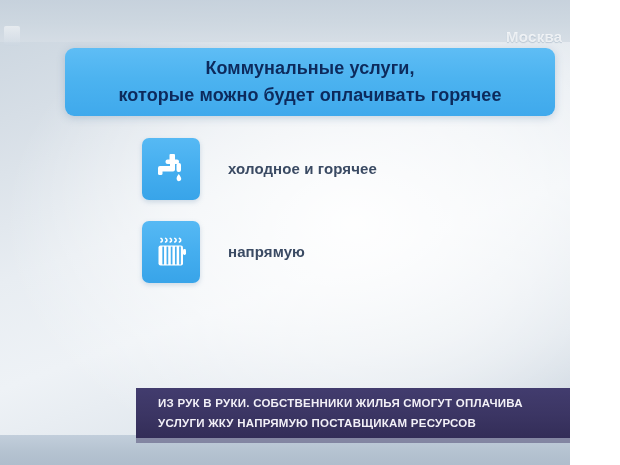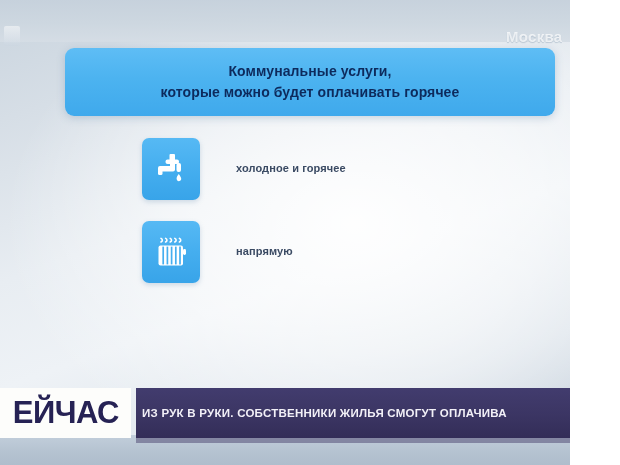--- a/index.html
+++ b/index.html
@@ -66,21 +66,21 @@
     border-radius: 9px;
     background: linear-gradient(180deg, #5ebdf5 0%, #4cb3f0 45%, #3fa9ec 100%);
     box-shadow: 0 2px 8px rgba(90,130,165,0.30);
     display: flex;
     align-items: center;
     justify-content: center;
     text-align: center;
   }
   .title-text {
     color: #0d2a5c;
-    font-size: 14px;
+    font-size: 18px;
     font-weight: bold;
     line-height: 1.5;
     letter-spacing: 0.1px;
     padding: 0 10px;
   }
   .title-line { display: block; }
 
   
   .list {
     position: absolute;
@@ -100,23 +100,23 @@
     border-radius: 7px;
     background: linear-gradient(180deg, #56b9f4 0%, #45aeef 50%, #38a4e9 100%);
     box-shadow: 0 2px 5px rgba(100,140,175,0.28);
     flex: 0 0 auto;
     display: flex;
     align-items: center;
     justify-content: center;
   }
   .icon-tile svg { display: block; }
   .row-label {
-    margin-left: 36px;
+    margin-left: 28px;
     color: #3a4a63;
-    font-size: 11px;
+    font-size: 15px;
     font-weight: bold;
     line-height: 1.45;
     letter-spacing: 0.1px;
   }
   .row-label span { display: block; }
 
   
   .ticker {
     position: absolute;
     left: 0;
@@ -146,21 +146,21 @@
   .ticker-body {
     position: absolute;
     left: 136px; top: 0;
     width: 484px;
     height: 50px;
     background: linear-gradient(180deg, #423c6e 0%, #3b3563 55%, #332d58 100%);
     overflow: hidden;
     display: flex;
     flex-direction: column;
     justify-content: center;
-    padding-left: 6px;
+    padding-left: 22px;
     box-sizing: border-box;
   }
   .ticker-line {
     color: #f2f0f7;
     font-size: 11.5px;
     font-weight: bold;
     line-height: 1.75;
     letter-spacing: 0.25px;
     white-space: nowrap;
   }
@@ -237,22 +237,20 @@
       </div>
       <div class="row-label">
         <span>напрямую</span>
       </div>
     </div>
 
 
   </div>
 
   <div class="ticker">
-    <div class="ticker-brand">
-      <div class="ticker-brand-text">ЕЙЧАС</div>
-    </div>
     <div class="ticker-body">
       <div class="ticker-line">ИЗ РУК В РУКИ. СОБСТВЕННИКИ ЖИЛЬЯ СМОГУТ ОПЛАЧИВА</div>
+      <div class="ticker-line">УСЛУГИ ЖКУ НАПРЯМУЮ ПОСТАВЩИКАМ РЕСУРСОВ</div>
     </div>
   </div>
   <div class="ticker-shadow"></div>
 
 </div>
 
 </body></html>

